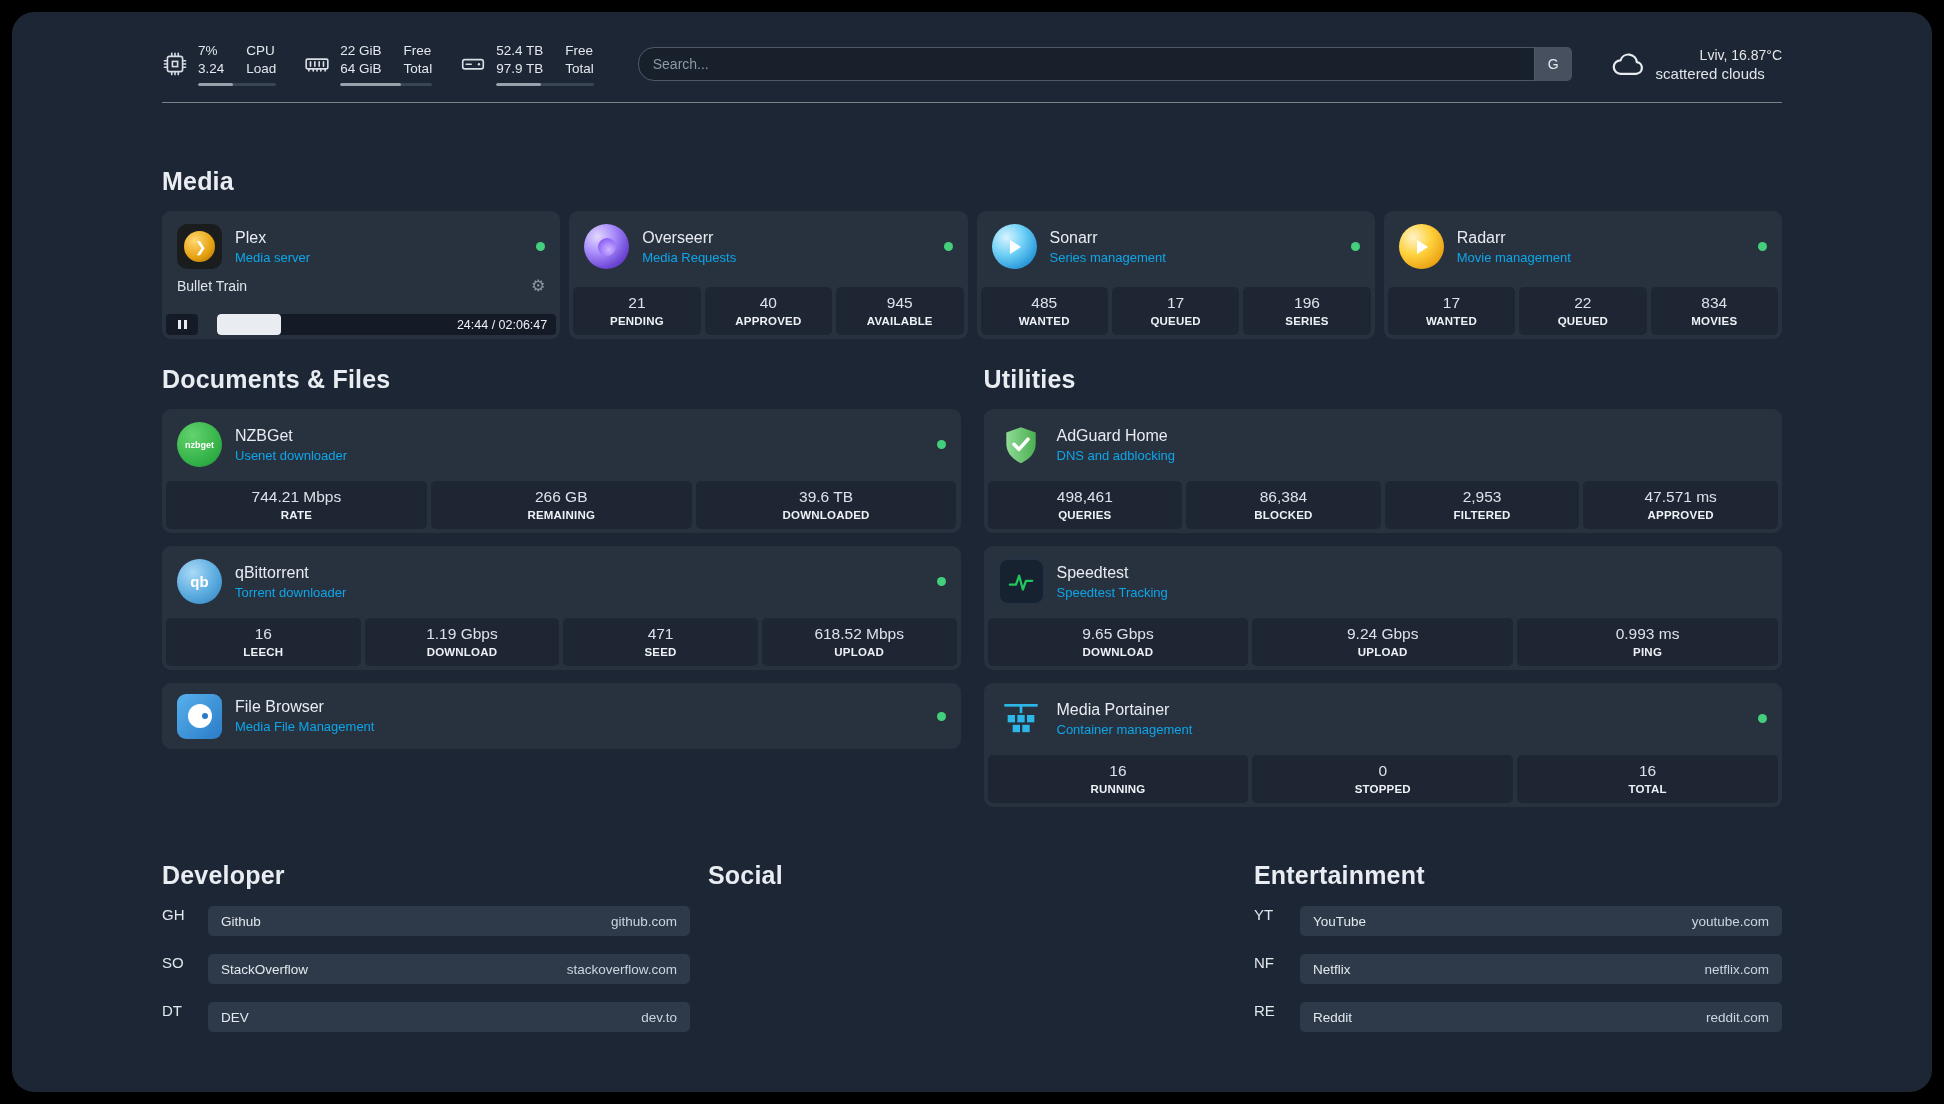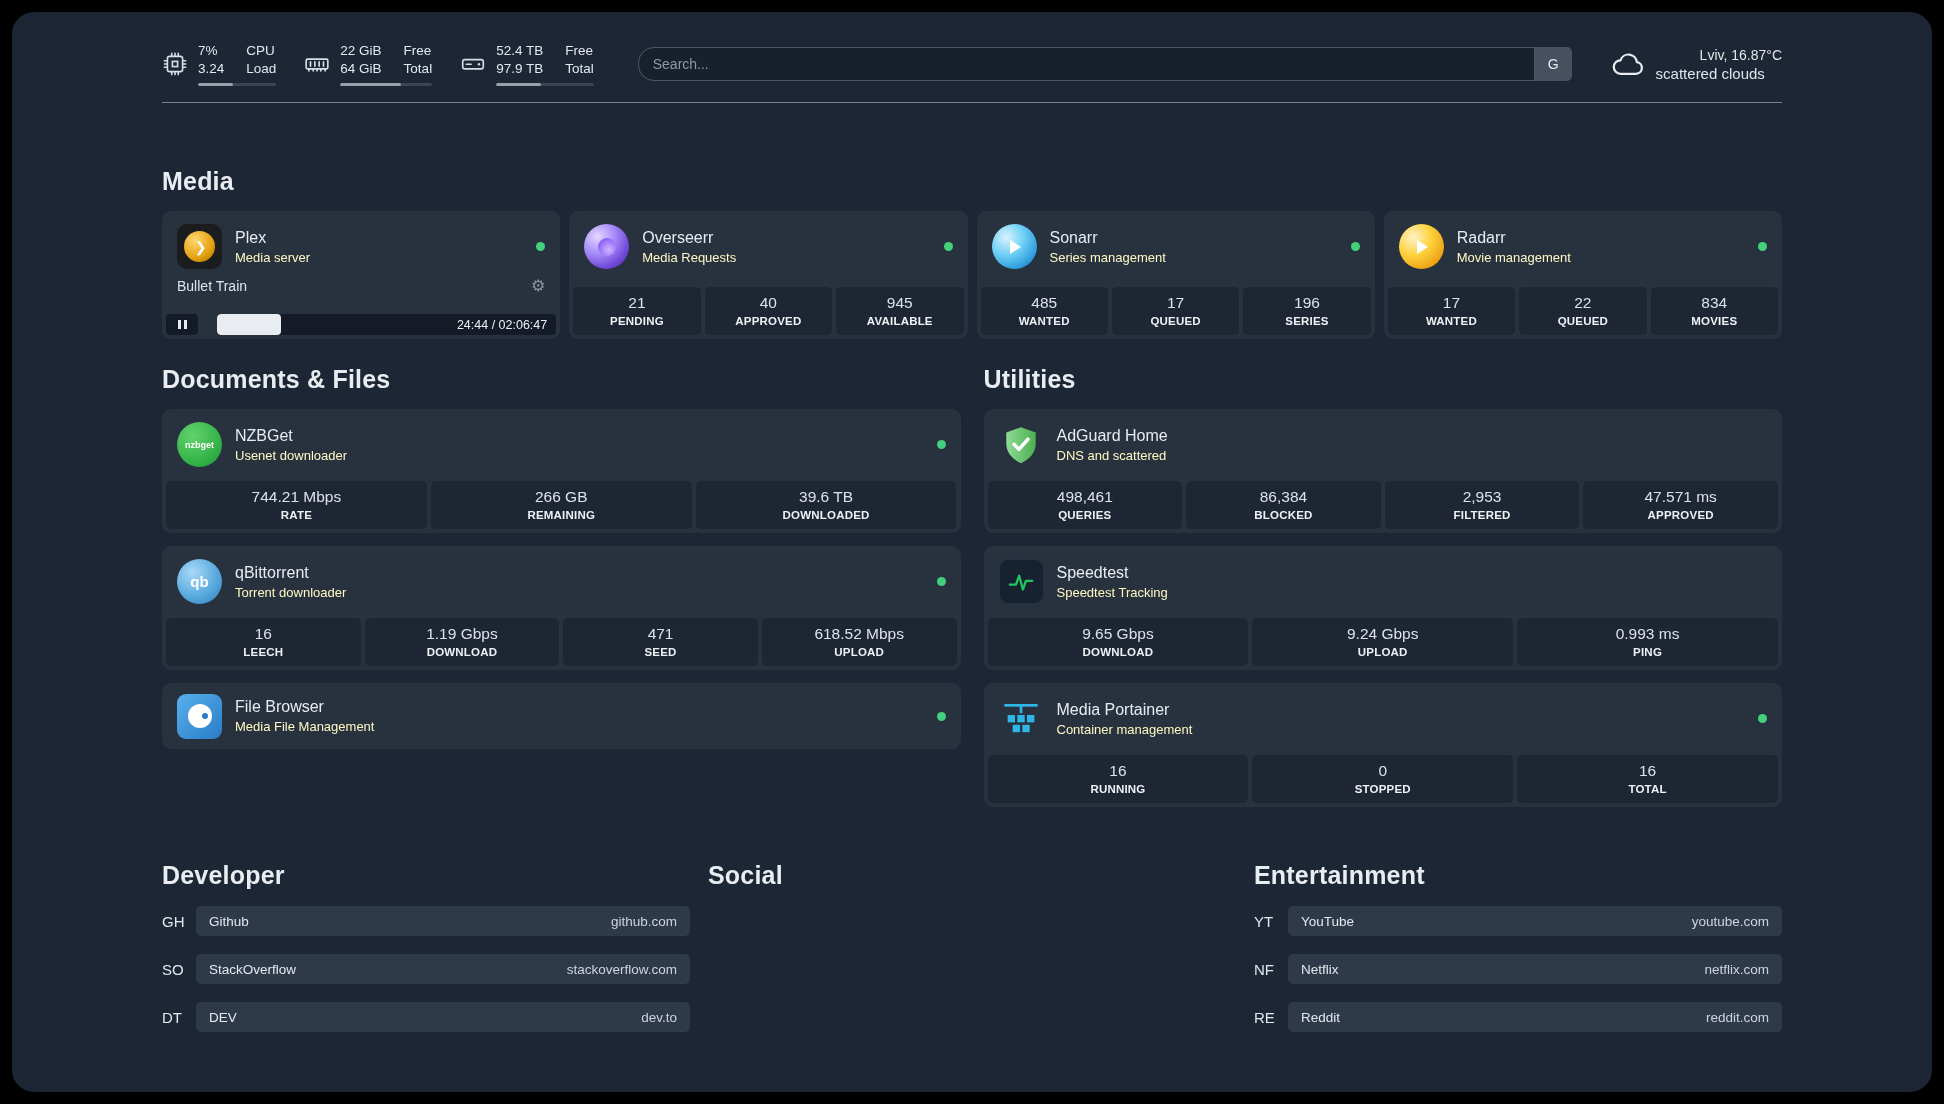--- a/index.html
+++ b/index.html
@@ -55,21 +55,21 @@
 
   
   .media-grid { display: grid; grid-template-columns: repeat(4, 1fr); gap: 9px; margin-top: 15px; }
   .card {
     background: #28323f; border-radius: 9px; min-height: 128px;
     display: flex; flex-direction: column; cursor: pointer;
   }
   .card-head { display: flex; align-items: center; gap: 13px; padding: 13px 15px 8px; }
   .svc-icon { width: 45px; height: 45px; flex: none; display: grid; place-items: center; }
   .svc-name { font-size: 16px; color: #e8ecf1; font-weight: 500; }
-  .svc-desc { font-size: 13px; color: #fef9c3; margin-top: 3px; }
+  .svc-desc { font-size: 13px; color: #0ea5e9; margin-top: 3px; }
   .dot { width: 9px; height: 9px; border-radius: 50%; background: var(--green, #43cf7c); margin-left: auto; flex: none; }
 
   .stats { display: flex; gap: 4px; padding: 4px; margin-top: auto; }
   .stat { flex: 1; background: #1d2632; border-radius: 5px; text-align: center; padding: 7px 4px 8px; }
   .stat-value { font-size: 15.5px; color: #dce2ea; }
   .stat-label { font-size: 11.5px; font-weight: 700; color: #eef2f6; margin-top: 3px; letter-spacing: .2px; }
 
   
   .np-row { display: flex; align-items: center; justify-content: space-between; padding: 0 15px; margin-top: 1px; }
   .np-title { font-size: 14px; color: #dfe4ea; }
@@ -120,21 +120,21 @@
 
   .icon-fb { border-radius: 9px; background: linear-gradient(135deg, #57b0ec, #2a7cc7); }
   .fb-circle { width: 24px; height: 24px; background: #fff; border-radius: 50%; position: relative; }
   .fb-dot { position: absolute; right: 4px; bottom: 9px; width: 6px; height: 6px; background: #2a7cc7; border-radius: 50%; }
 
   .icon-speedtest { border-radius: 9px; background: #16222f; border: 1px solid #243246; }
 
   
   .links-grid { display: grid; grid-template-columns: 1fr 1fr 1fr; gap: 18px; margin-top: 54px; }
   .bm-list { margin-top: 16px; display: flex; flex-direction: column; gap: 18px; }
-  .bm-row { display: flex; align-items: center; }
+  .bm-row { display: flex; gap: 12px; }
   .bm-abbr { width: 34px; font-size: 15px; color: #e2e7ed; flex: none; }
   .bm-bar {
     flex: 1; height: 30px; background: #2e3a4a; border-radius: 5px;
     display: flex; align-items: center; justify-content: space-between;
     padding: 0 13px; cursor: pointer;
   }
   .bm-name { font-size: 13.5px; color: #e3e8ee; }
   .bm-domain { font-size: 13.5px; color: #ccd4de; }
 </style>
 </head>
@@ -459,21 +459,21 @@
                       <stop offset="0" stop-color="#8edb96"></stop>
                       <stop offset="1" stop-color="#4caf50"></stop>
                     </linearGradient>
                   </defs>
                   <path d="M12 1.8l8.4 3v6.4c0 5.4-3.6 9-8.4 11.2C7.2 20.2 3.6 16.6 3.6 11.2V4.8z" fill="url(#agg)"></path>
                   <path d="M8 11.6l2.8 2.9 5.2-5.8" fill="none" stroke="#fff" stroke-width="2" stroke-linecap="round" stroke-linejoin="round"></path>
                 </svg>
             </div>
             <div>
               <div class="svc-name">AdGuard Home</div>
-              <div class="svc-desc">DNS and scattered</div>
+              <div class="svc-desc">DNS and adblocking</div>
             </div>
           </div>
           <div class="stats">
             <div class="stat">
               <div class="stat-value">498,461</div>
               <div class="stat-label">QUERIES</div>
             </div>
             <div class="stat">
               <div class="stat-value">86,384</div>
               <div class="stat-label">BLOCKED</div>

